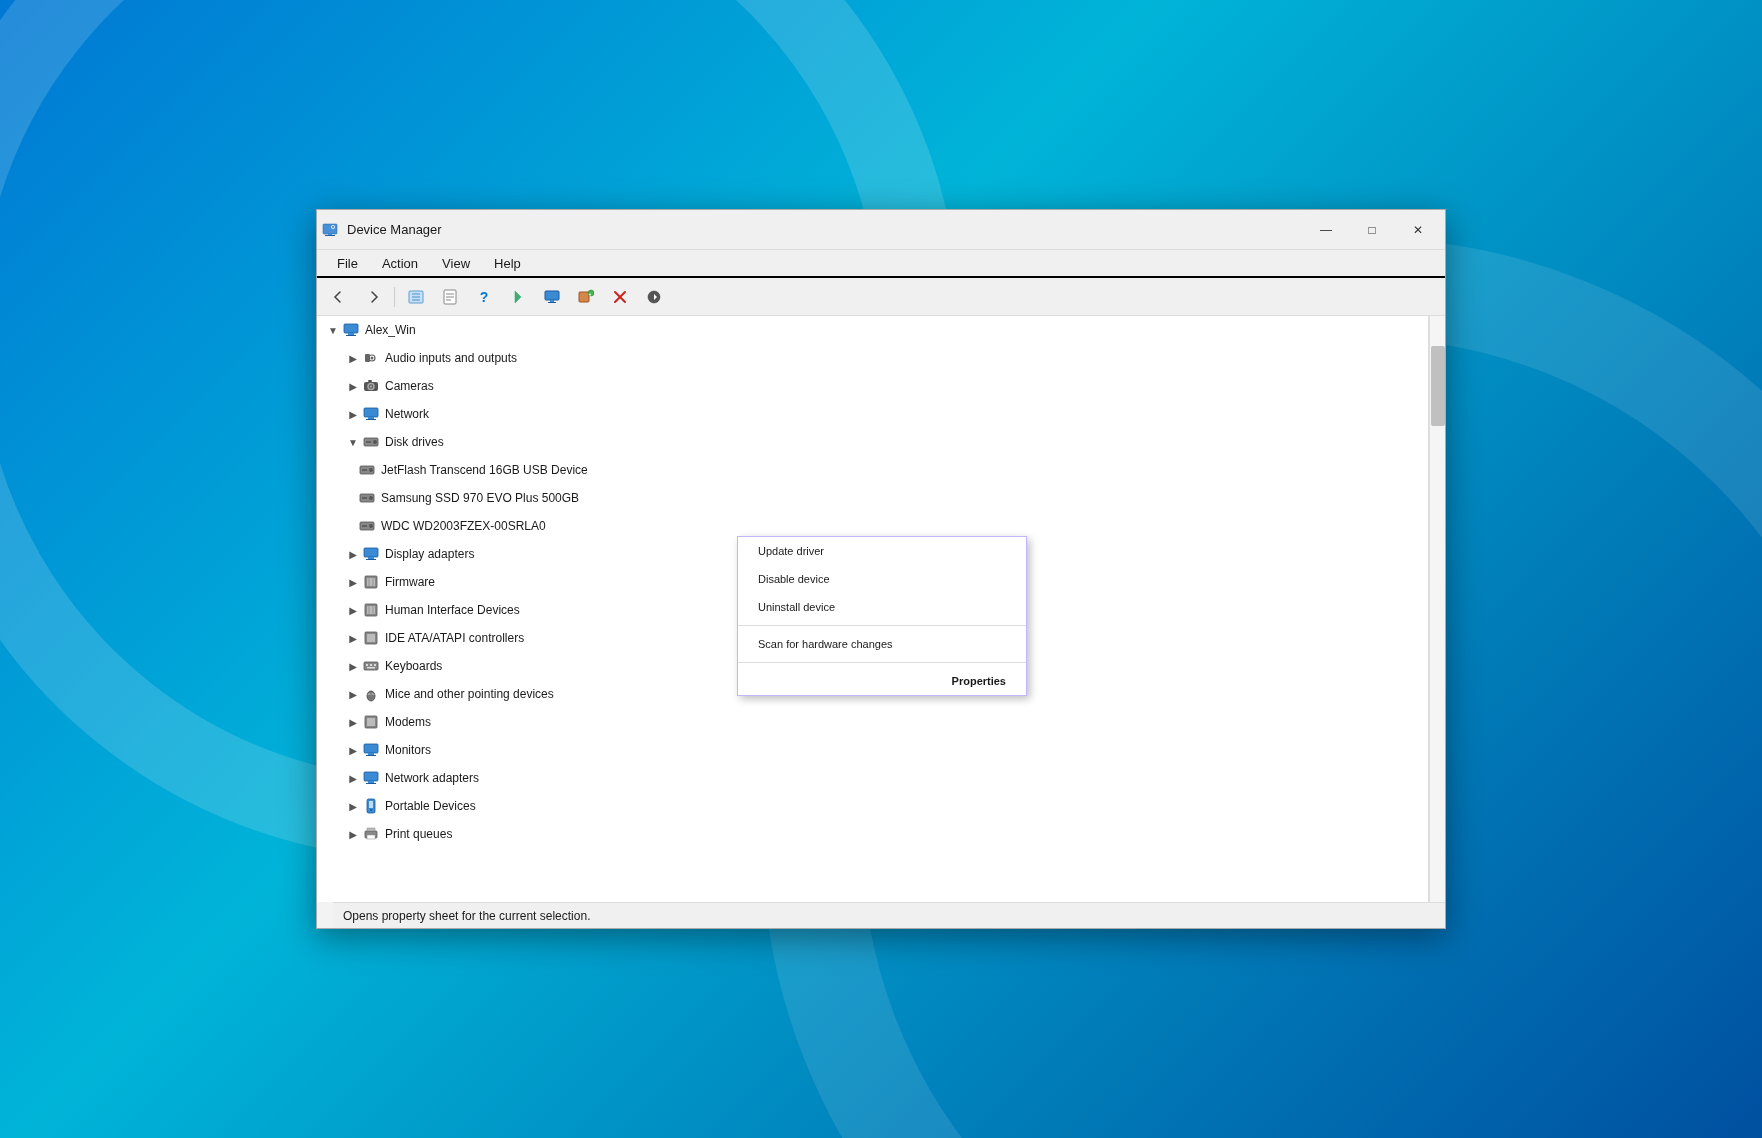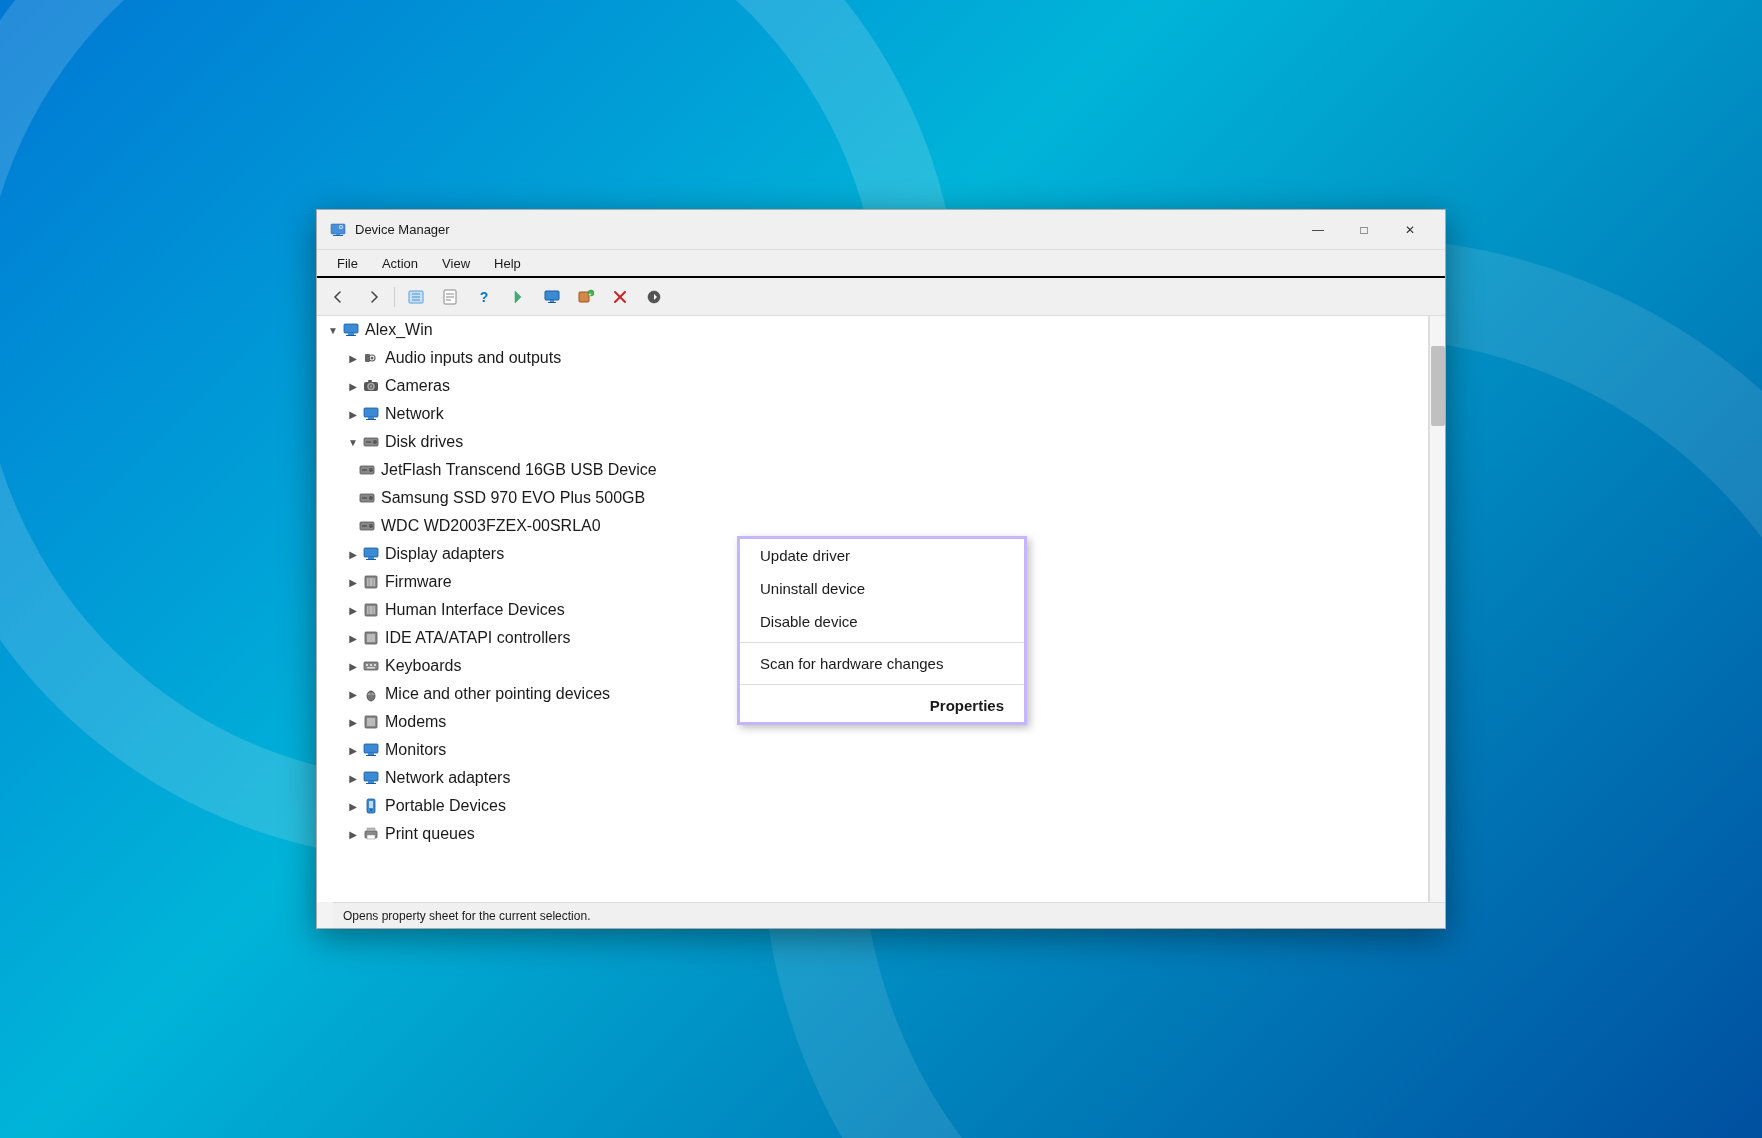--- a/index.html
+++ b/index.html
@@ -51,21 +51,21 @@
       position: relative;
       z-index: 10;
     }
 
     
     .title-bar {
       background: #f0f0f0;
       height: 40px;
       display: flex;
       align-items: center;
-      padding: 0 12px;
+      padding: 0 4px;
       border-bottom: 1px solid #ddd;
       user-select: none;
     }
 
     .title-bar-icon {
       width: 18px;
       height: 18px;
       margin-right: 8px;
       display: flex;
       align-items: center;
@@ -221,35 +221,35 @@
       width: 20px;
       height: 20px;
       margin-right: 4px;
       display: flex;
       align-items: center;
       justify-content: center;
       flex-shrink: 0;
     }
 
     .item-label {
-      font-size: 16px;
+      font-size: 12px;
       text-align: center;
     }
 
     
     .context-menu {
       position: absolute;
       left: 420px;
       top: 220px;
       width: 290px;
       background: white;
-      border: 3px solid #c4b5fd;
+      border: 1px solid #c4b5fd;
       box-shadow: 3px 3px 8px rgba(0,0,0,0.25);
       z-index: 100;
-      font-size: 15px;
+      font-size: 11px;
     }
 
     .context-menu-item {
       padding: 8px 20px;
       cursor: pointer;
       color: #1a1a1a;
     }
 
     .context-menu-item.bold {
       font-weight: 700;
@@ -598,22 +598,22 @@
             <rect x="2" y="5" width="12" height="7" rx="1" fill="#888" stroke="#555" stroke-width="0.8"></rect>
             <rect x="4" y="2" width="8" height="3" fill="#bbb" stroke="#888" stroke-width="0.5"></rect>
             <rect x="4" y="9" width="8" height="4" fill="white" stroke="#888" stroke-width="0.5"></rect>
           </svg>
         </span>
         <span class="item-label">Print queues</span>
       </div>
 
       <div class="context-menu">
         <div class="context-menu-item">Update driver</div>
+        <div class="context-menu-item">Disable device</div>
         <div class="context-menu-item">Uninstall device</div>
-        <div class="context-menu-item">Disable device</div>
         <div class="context-menu-separator"></div>
         <div class="context-menu-item">Scan for hardware changes</div>
         <div class="context-menu-separator"></div>
         <div class="context-menu-item bold">Properties</div>
       </div>
 
     </div>
 
     <div class="scrollbar">
       <div class="scrollbar-thumb"></div>

